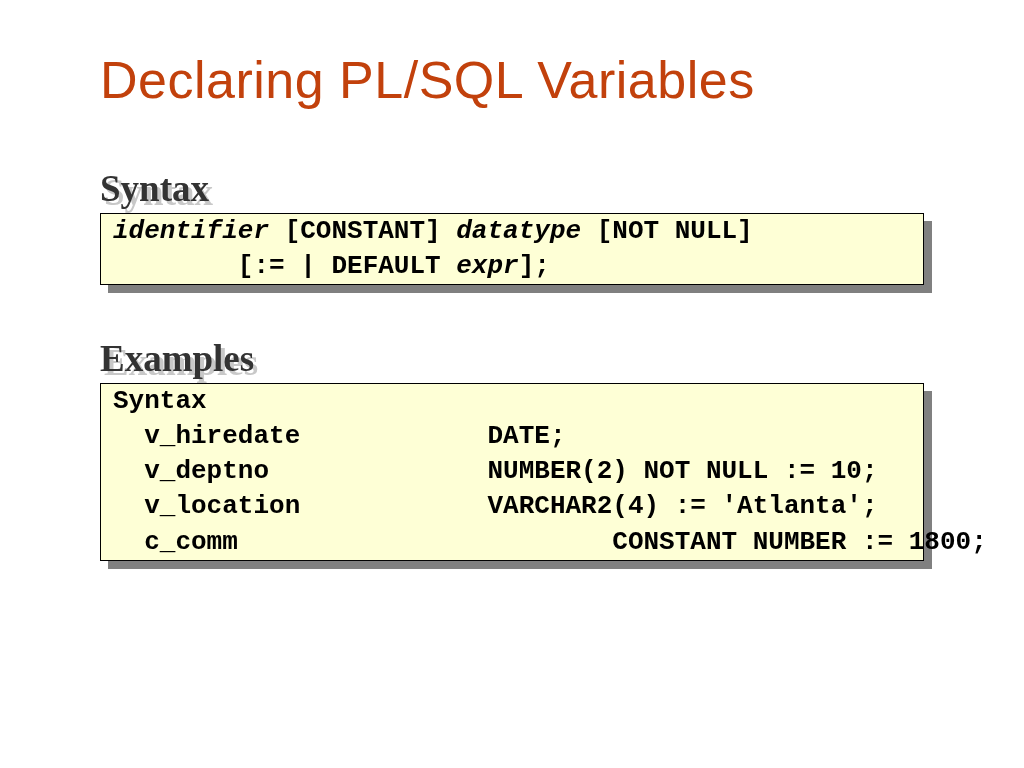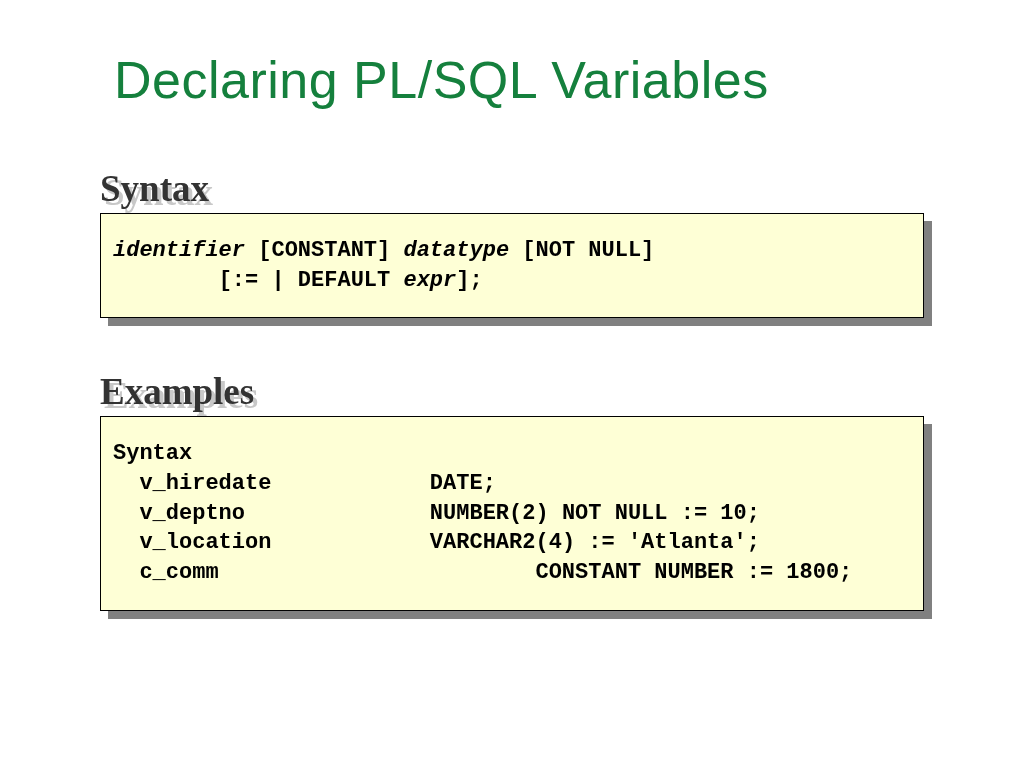--- a/index.html
+++ b/index.html
@@ -12,22 +12,22 @@
   }
   .slide {
     box-sizing: border-box;
     width: 1024px;
     height: 768px;
     padding: 50px 100px 60px 100px;
   }
   .title {
     font-size: 52px;
     font-weight: 400;
-    color: #15803d;
-    margin: 0 0 60px 14px;
+    color: #c2410c;
+    margin: 0 0 60px 0;
     letter-spacing: 0.5px;
   }
   .section-label {
     position: relative;
     font-family: "Times New Roman", Times, serif;
     font-size: 37px;
     font-weight: bold;
     color: #333333;
     margin: 0 0 6px 0;
     line-height: 1;
@@ -55,23 +55,23 @@
     right: -8px;
     bottom: -8px;
     background: #808080;
     z-index: 0;
   }
   .code-box {
     position: relative;
     z-index: 1;
     background: #feffd6;
     border: 1px solid #000;
-    padding: 22px 12px;
+    padding: 0 12px;
     font-family: "Courier New", Courier, monospace;
-    font-size: 22px;
+    font-size: 26px;
     font-weight: bold;
     line-height: 1.35;
     color: #000;
     white-space: pre;
   }
   .code-box .ital {
     font-style: italic;
   }
 </style>
 </head>

